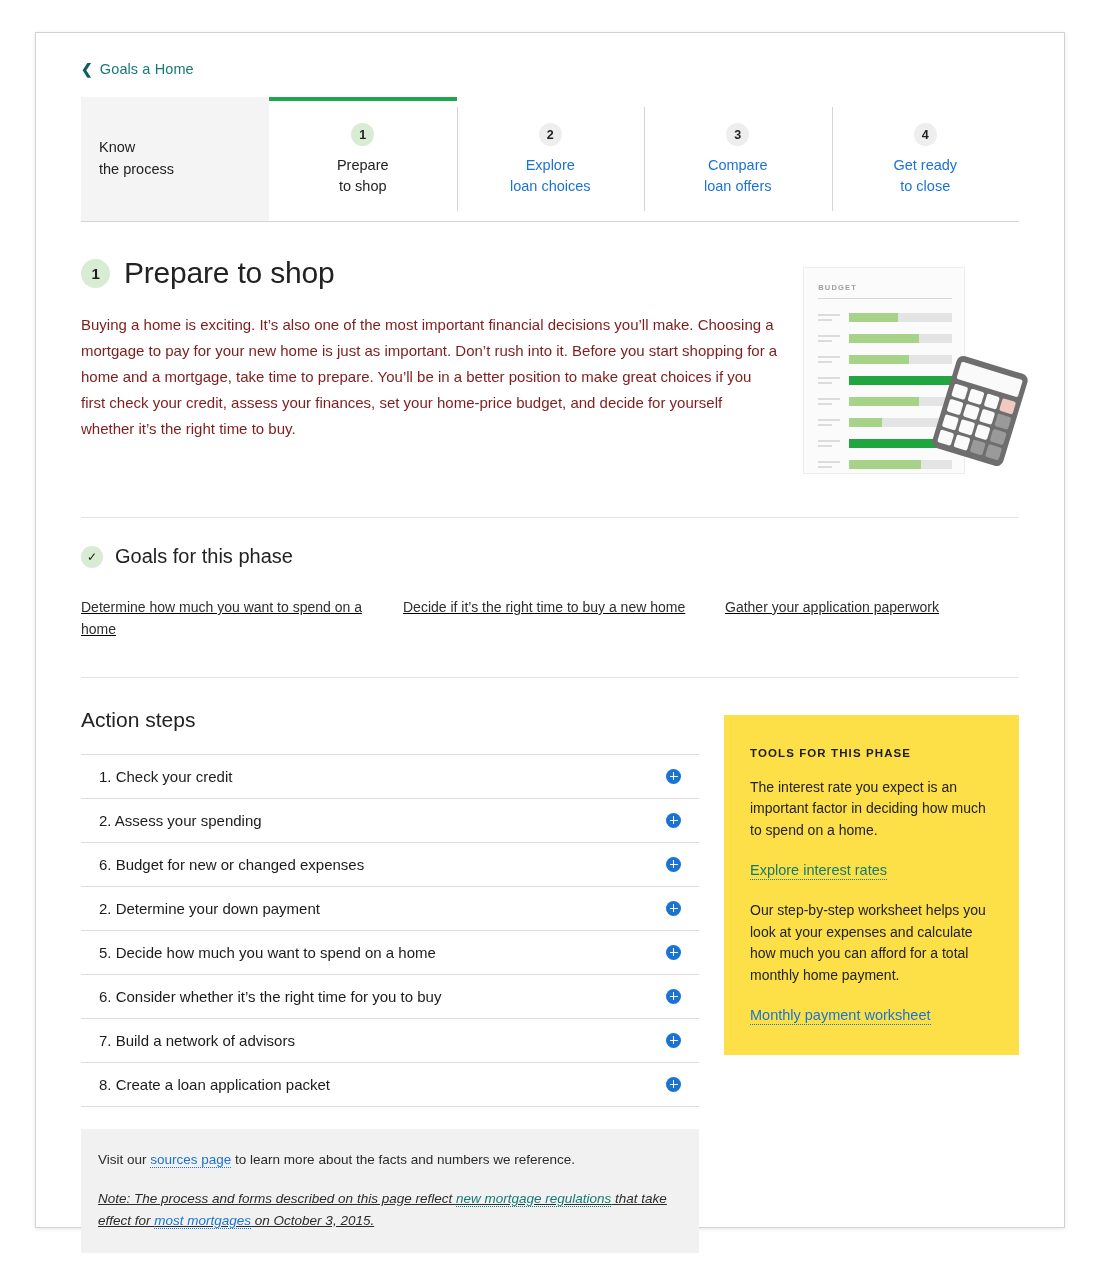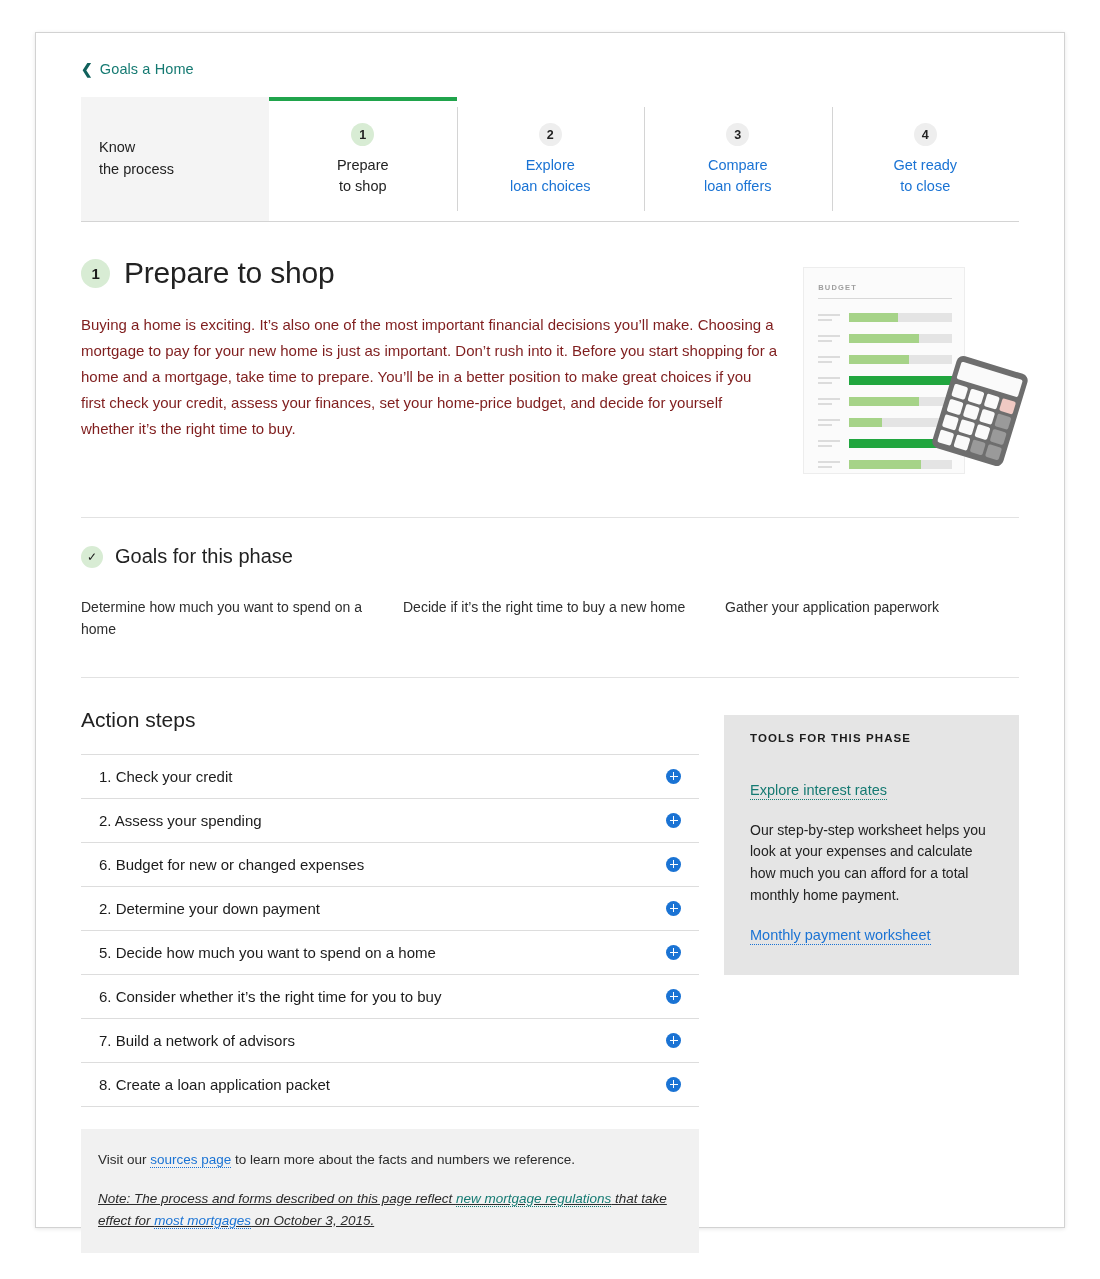--- a/index.html
+++ b/index.html
@@ -191,21 +191,21 @@
   h2.goals-title {
     display: flex; align-items: center; gap: 12px;
     font-size: 20px; font-weight: normal; color: #222;
     margin-bottom: 28px;
   }
   .check-badge {
     width: 22px; height: 22px; border-radius: 50%;
     background: #d8ecd4; color: #1c1c1c;
     font-size: 12px; display: flex; align-items: center; justify-content: center;
   }
-  .goal-cols { display: flex; gap: 28px; }
+  .goal-cols { display: flex; gap: 28px; text-decoration: underline; }
   .goal-col { width: 300px; font-size: 14px; line-height: 1.6; color: #2e2e2e; }
 
   
   .steps-wrap { display: flex; padding-top: 30px; gap: 25px; }
   .steps { width: 618px; }
   h2.steps-title {
     font-size: 21px; font-weight: normal; color: #222; margin-bottom: 22px;
   }
   .step-row {
     display: flex; align-items: center; justify-content: space-between;
@@ -221,22 +221,22 @@
   }
   .plus-icon::before, .plus-icon::after {
     content: ""; position: absolute; background: #fff;
   }
   .plus-icon::before { left: 3.5px; top: 6.8px; width: 8px; height: 1.8px; }
   .plus-icon::after { top: 3.5px; left: 6.6px; height: 8px; width: 1.8px; }
 
   
   .tools {
     width: 297px;
-    background: #e5e5e5;
-    padding: 17px 26px 30px 26px;
+    background: #fde047;
+    padding: 32px 26px 30px 26px;
     align-self: flex-start;
     margin-top: 7px;
   }
   .tools h3 {
     font-size: 11.5px; font-weight: bold; letter-spacing: 1.1px;
     color: #1c1c1c; margin-bottom: 18px;
   }
   .tools p { font-size: 14px; line-height: 1.55; color: #222; }
   .tools .link {
     display: inline-block;
@@ -488,20 +488,21 @@
             <span>Visit our </span><a class="ilink blue">sources page</a><span> to learn more about the facts and numbers we reference.</span>
           </p>
           <p class="note">
             <span>Note: The process and forms described on this page reflect </span><a class="ilink teal">new mortgage regulations</a><span> that take effect for </span><a class="ilink blue">most mortgages</a><span> on October 3, 2015.</span>
           </p>
         </div>
       </div>
 
       <div class="tools">
         <h3>TOOLS FOR THIS PHASE</h3>
+        <p>The interest rate you expect is an important factor in deciding how much to spend on a home.</p>
         <a class="link teal">Explore interest rates</a>
         <p>Our step-by-step worksheet helps you look at your expenses and calculate how much you can afford for a total monthly home payment.</p>
         <a class="link blue last">Monthly payment worksheet</a>
       </div>
     </div>
 
   </div>
 </div>
 
 </body></html>

